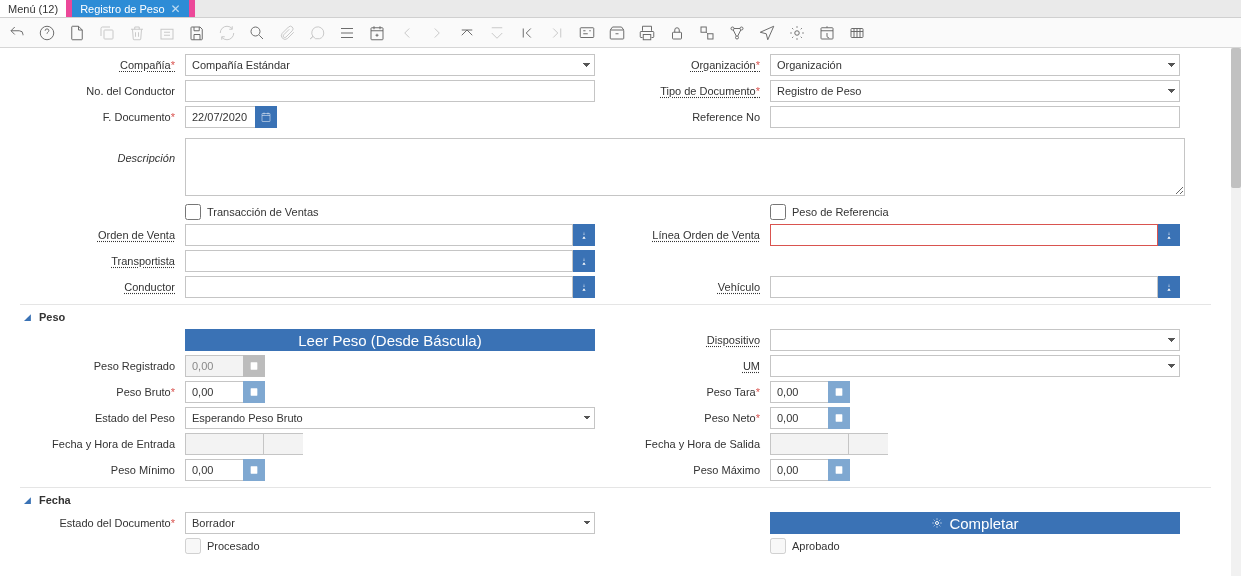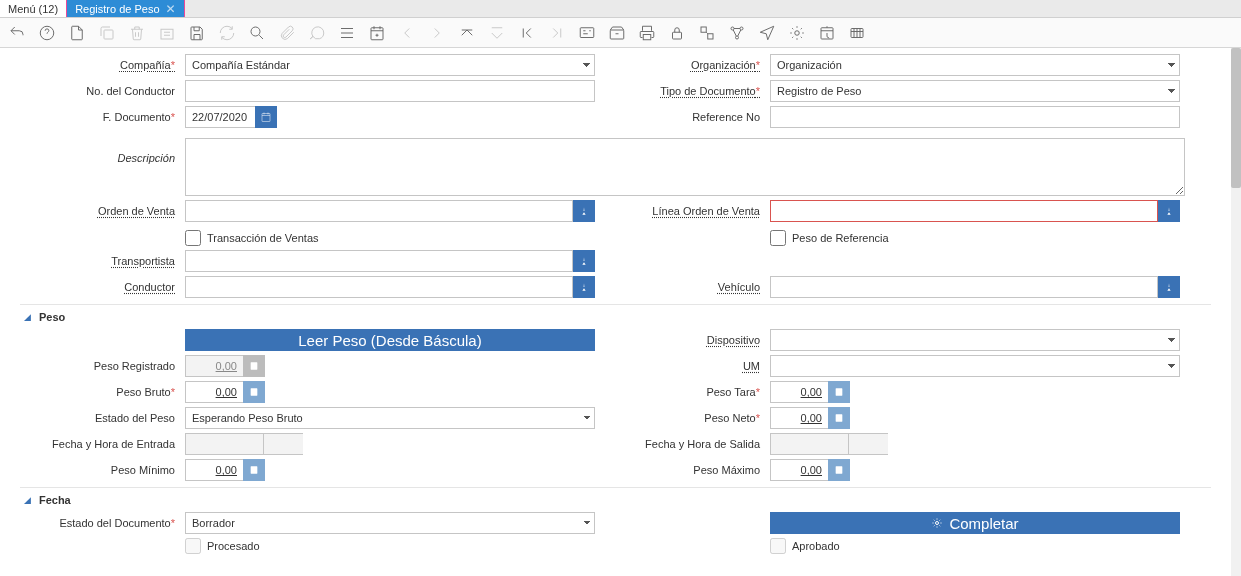--- a/index.html
+++ b/index.html
@@ -1,18 +1,18 @@
 <!DOCTYPE html>
 <html><head>
 <meta charset="utf-8">
 <style>
 * { box-sizing: border-box; margin: 0; padding: 0; font-family: Arial, Helvetica, sans-serif; }
 html, body { width: 1241px; height: 576px; background: #f5f5f5; overflow: hidden; font-size: 11px; color: #333; }
 .tabs { height: 18px; background: #eaeaea; display: flex; align-items: stretch; border-bottom: 1px solid #d0d0d0; }
-.tab { display: flex; align-items: center; padding: 0 8px; background: #fff; border-right: 1px solid #ec4899; cursor: pointer; gap: 6px; }
+.tab { display: flex; align-items: center; padding: 0 8px; background: #fff; border-right: 6px solid #ec4899; cursor: pointer; gap: 6px; }
 .tab.active { background: #2d8cd6; color: #fff; }
 .tab-close { font-size: 12px; opacity: .7; }
 .toolbar { height: 30px; background: #fafafa; border-bottom: 1px solid #d6d6d6; display: flex; align-items: center; padding: 0 6px; gap: 8px; }
 .toolbar svg { width: 18px; height: 18px; stroke: #696969; fill: none; stroke-width: 1.3; }
 .toolbar .tico { display: flex; align-items: center; justify-content: center; width: 22px; height: 22px; cursor: pointer; }
 .toolbar .disabled svg { stroke: #c7c7c7; }
 .content { position: absolute; top: 48px; left: 0; right: 10px; bottom: 0; overflow-y: auto; background: #fff; }
 .scrollbar { position: absolute; right: 0; top: 48px; width: 10px; bottom: 0; background: #f1f1f1; }
 .scrollbar-thumb { width: 100%; height: 140px; background: #c1c1c1; border-radius: 2px; }
 .form { padding: 6px 20px 20px 20px; }
@@ -38,21 +38,21 @@
 .lookup-btn { width: 22px; height: 22px; background: #3a72b5; display: flex; align-items: center; justify-content: center; cursor: pointer; }
 .lookup-btn svg { width: 10px; height: 10px; fill: #fff; }
 .chk { display: flex; align-items: center; gap: 6px; }
 .chk input { width: 16px; height: 16px; border: 1px solid #c5c5c5; }
 .section { display: flex; align-items: center; gap: 8px; padding: 6px 4px; border-top: 1px solid #e5e5e5; margin-top: 6px; }
 .section .caret { color: #3a72b5; font-size: 9px; }
 .section .title { font-weight: bold; color: #333; }
 .btn { background: #3a72b5; color: #fff; border: none; height: 22px; display: flex; align-items: center; justify-content: center; gap: 6px; cursor: pointer; font-size: 15px; }
 .btn.full { width: 100%; }
 .num-wrap { display: flex; width: 80px; }
-.num-wrap input { flex: 1; text-align: right; border-right: none; text-decoration: underline; }
+.num-wrap input { flex: 1; text-align: left; border-right: none; }
 .calc-btn { width: 22px; height: 22px; background: #7fa8d1; display: flex; align-items: center; justify-content: center; cursor: pointer; }
 .calc-btn svg { width: 10px; height: 10px; fill: #fff; }
 .num-wrap.ro .calc-btn { background: #bcbcbc; }
 .num-wrap.ro input { background: #f3f3f3; color: #888; }
 .datetime-wrap { display: flex; width: 120px; }
 .datetime-wrap input { width: 78px; border-right: none; background: #f3f3f3; }
 .datetime-wrap .t2 { width: 40px; background: #f3f3f3; }
 .chk.ro input { background: #eee; }
 .col.right .fld-label { width: 160px; }
 .col.left .fld-ctrl { max-width: 410px; }
@@ -299,20 +299,37 @@
 
 <div class="row" style="margin-top:10px;">
   <div class="col left" style="align-items:flex-start; width:100%;">
     <div class="fld-label" style="padding-top:14px;font-style:italic;">Descripción</div>
     <div class="fld-ctrl" style="max-width:1000px;">
             <textarea class="ta" style=""></textarea>
           </div>
   </div>
 </div>
 
+<div class="row" style="margin-top:8px;">
+  <div class="col left">
+    <div class="filler"></div>
+    <div class="fld-ctrl chk">
+      <input type="checkbox" style="">
+      <span>Transacción de Ventas</span>
+    </div>
+  </div>
+  <div class="col right">
+    <div class="fillerR"></div>
+    <div class="fld-ctrl chk">
+      <input type="checkbox" style="">
+      <span>Peso de Referencia</span>
+    </div>
+  </div>
+</div>
+
 <div class="row">
   <div class="col left">
     <div class="fld-label u">Orden de Venta</div>
     <div class="fld-ctrl lookup">
       <input class="txt" style="">
       <div class="lookup-btn">
               <svg viewBox="0 0 24 24">
                 <path d="M12 3l-1 9h2l-1-9zM8 21l4-6 4 6H8z"></path>
               </svg>
             </div>
@@ -324,37 +341,20 @@
       <input class="txt" style="">
       <div class="lookup-btn">
               <svg viewBox="0 0 24 24">
                 <path d="M12 3l-1 9h2l-1-9zM8 21l4-6 4 6H8z"></path>
               </svg>
             </div>
     </div>
   </div>
 </div>
 
-<div class="row" style="margin-top:8px;">
-  <div class="col left">
-    <div class="filler"></div>
-    <div class="fld-ctrl chk">
-      <input type="checkbox" style="">
-      <span>Transacción de Ventas</span>
-    </div>
-  </div>
-  <div class="col right">
-    <div class="fillerR"></div>
-    <div class="fld-ctrl chk">
-      <input type="checkbox" style="">
-      <span>Peso de Referencia</span>
-    </div>
-  </div>
-</div>
-
 <div class="row">
   <div class="col left">
     <div class="fld-label u">Transportista</div>
     <div class="fld-ctrl lookup">
       <input class="txt" style="">
       <div class="lookup-btn">
               <svg viewBox="0 0 24 24">
                 <path d="M12 3l-1 9h2l-1-9zM8 21l4-6 4 6H8z"></path>
               </svg>
             </div>

